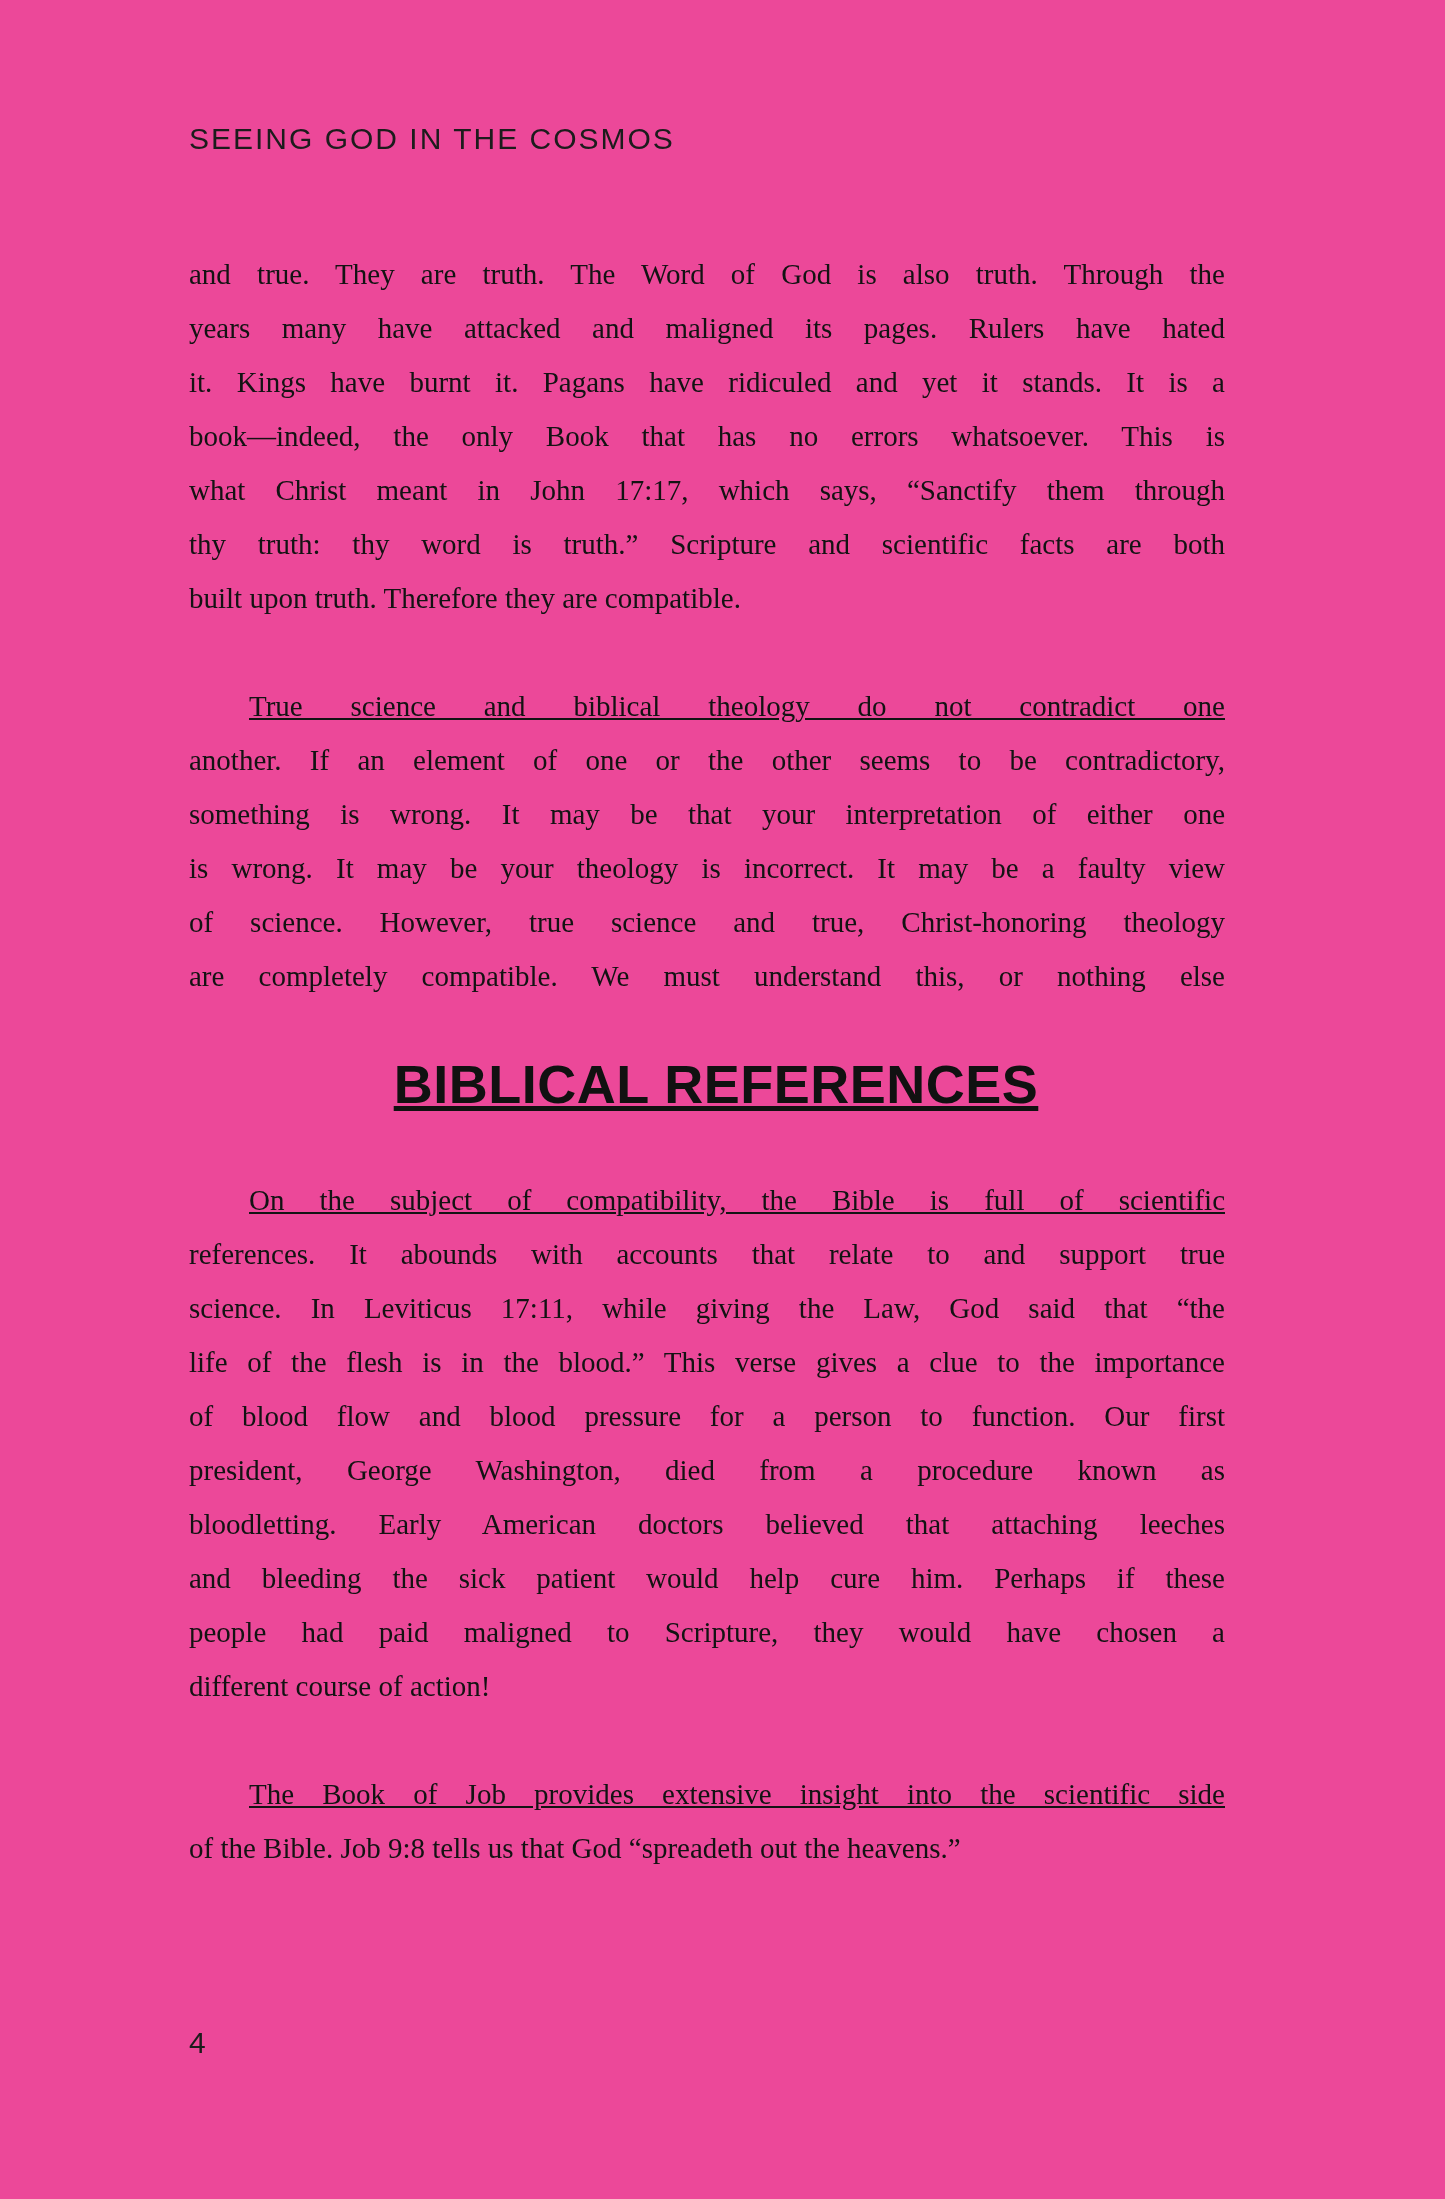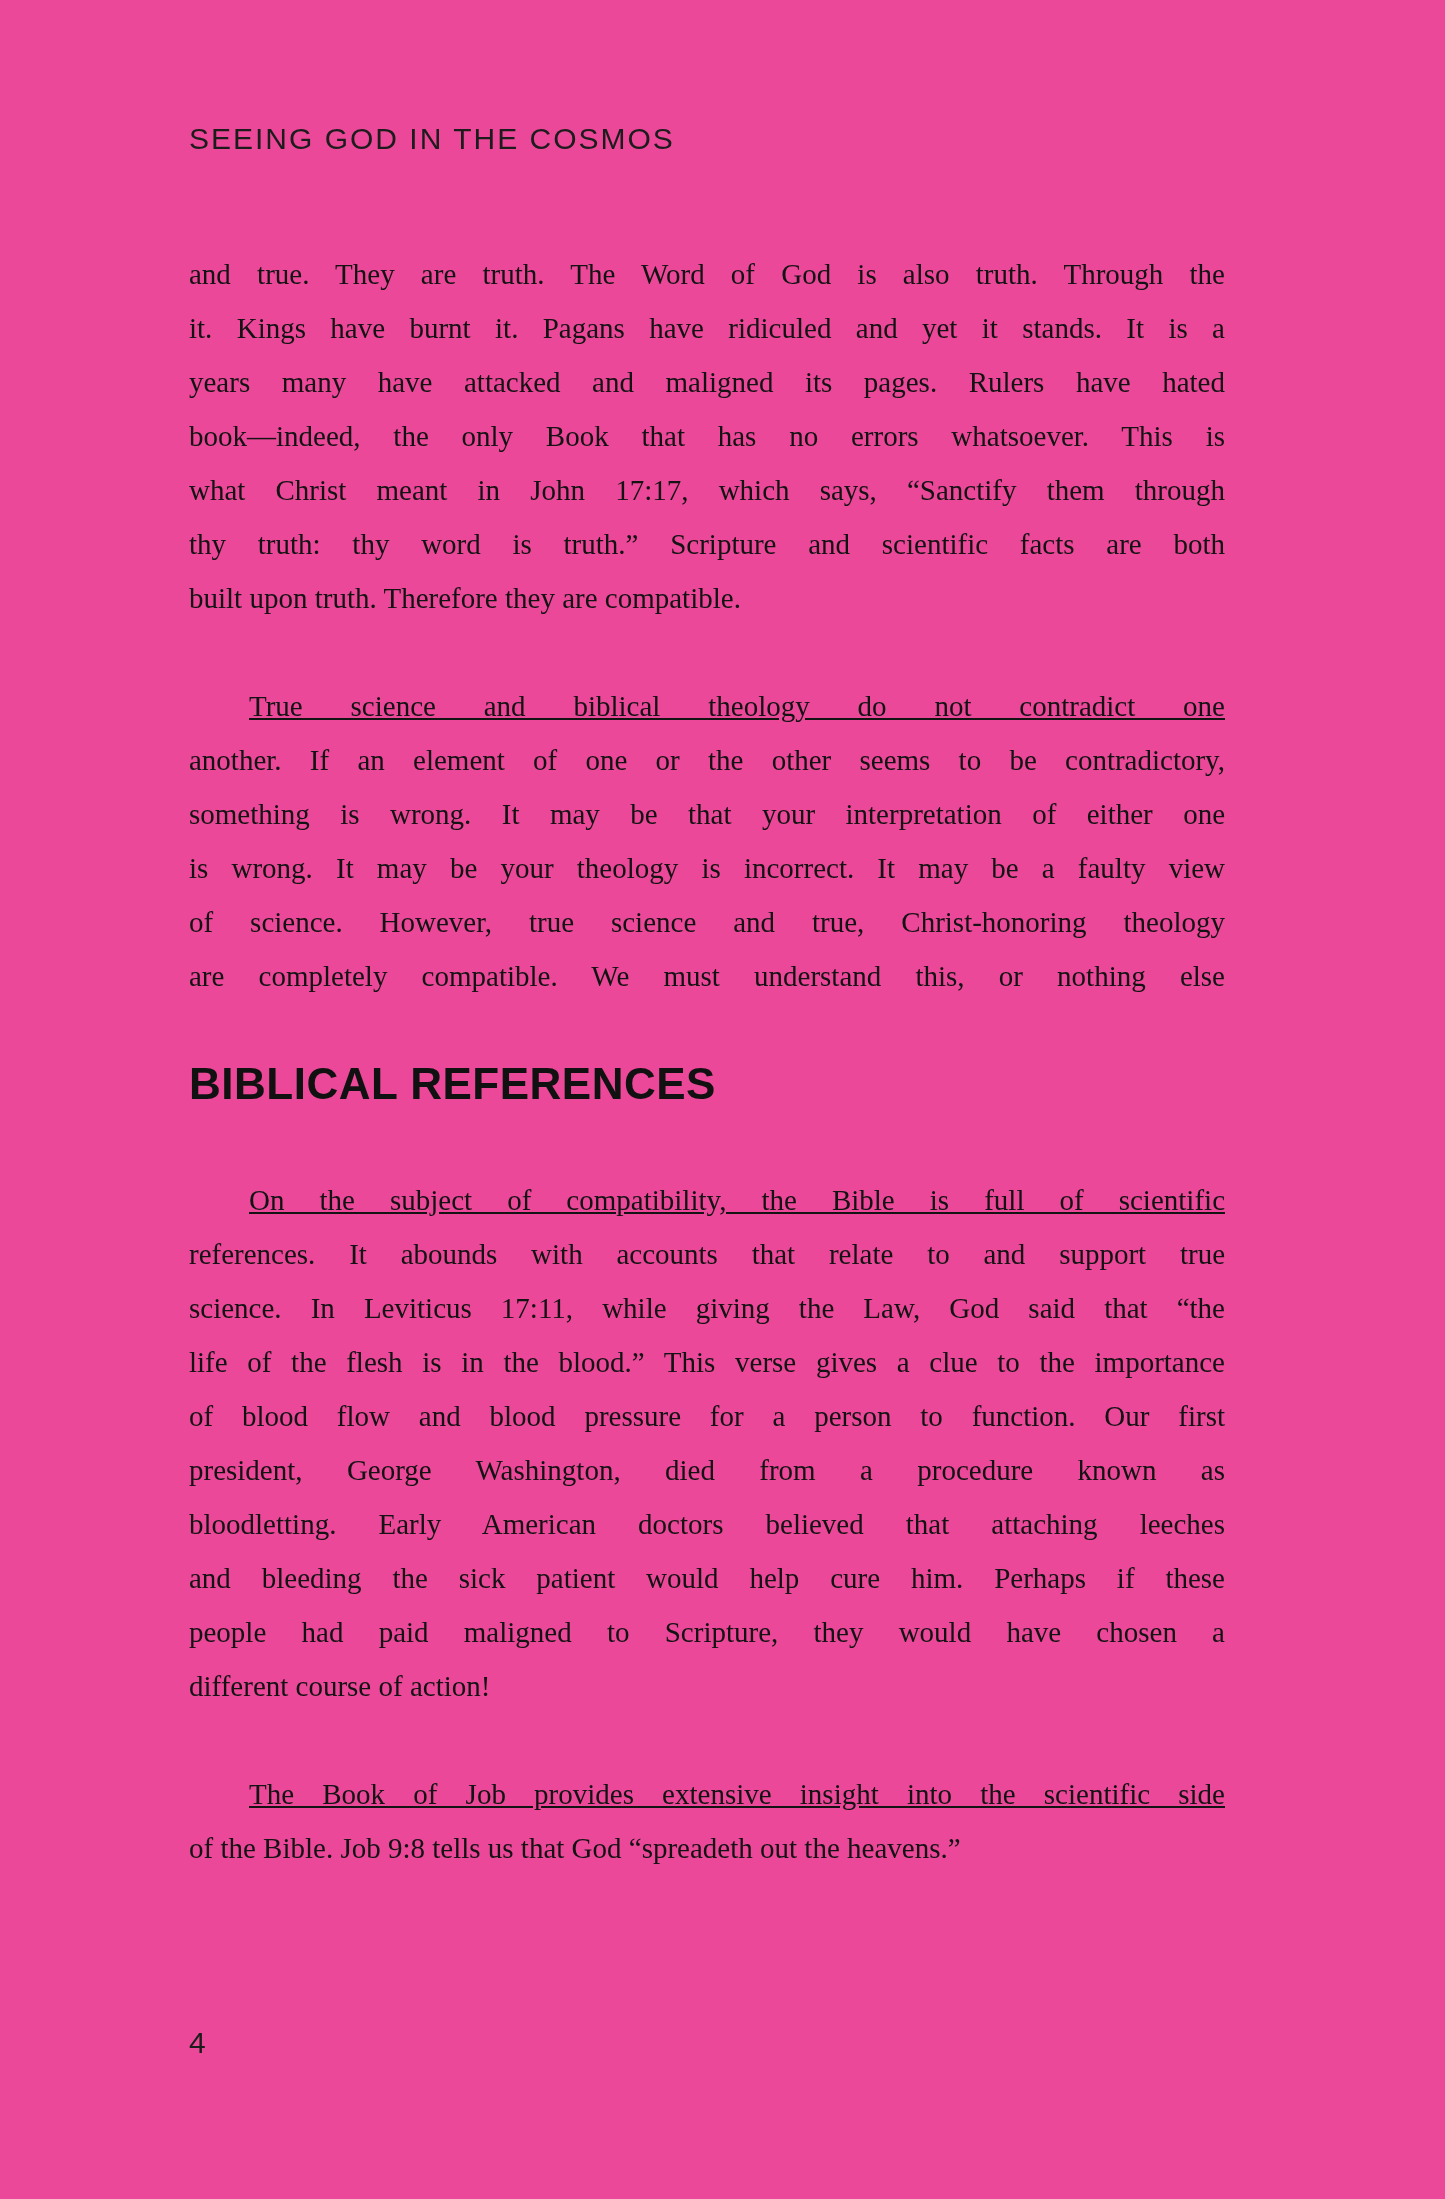--- a/index.html
+++ b/index.html
@@ -48,49 +48,50 @@
   .paragraph .line.last {
     text-align: left;
     text-align-last: left;
   }
   .paragraph.indent .line:first-child {
     padding-left: 60px;
     text-decoration: underline;
   }
   .section-heading {
     margin: 52px 0 62px 0;
-    text-align: left;
+    text-align: center;
     font-family: "Liberation Sans", sans-serif;
-    font-size: 44px;
+    font-size: 54px;
     font-weight: 700;
     letter-spacing: 0.5px;
     color: #111111;
     line-height: 54px;
+    text-decoration: underline;
   }
   .page-number {
     position: absolute;
     left: 189px;
     top: 2026px;
     font-family: "Liberation Sans", sans-serif;
     font-size: 30px;
     font-weight: 400;
     color: #1c1c1c;
   }
 </style>
 </head>
 <body>
 
 <div class="page">
   <div class="running-header">SEEING GOD IN THE COSMOS</div>
 
   <div class="body-text">
       <div class="paragraph">
         <div class="line">and true. They are truth. The Word of God is also truth. Through the</div>
+        <div class="line">years many have attacked and maligned its pages. Rulers have hated</div>
         <div class="line">it. Kings have burnt it. Pagans have ridiculed and yet it stands. It is a</div>
-        <div class="line">years many have attacked and maligned its pages. Rulers have hated</div>
         <div class="line">book—indeed, the only Book that has no errors whatsoever. This is</div>
         <div class="line">what Christ meant in John 17:17, which says, “Sanctify them through</div>
         <div class="line">thy truth: thy word is truth.” Scripture and scientific facts are both</div>
         <div class="line last">built upon truth. Therefore they are compatible.</div>
       </div>
       <div class="paragraph indent">
         <div class="line">True science and biblical theology do not contradict one</div>
         <div class="line">another. If an element of one or the other seems to be contradictory,</div>
         <div class="line">something is wrong. It may be that your interpretation of either one</div>
         <div class="line">is wrong. It may be your theology is incorrect. It may be a faulty view</div>

